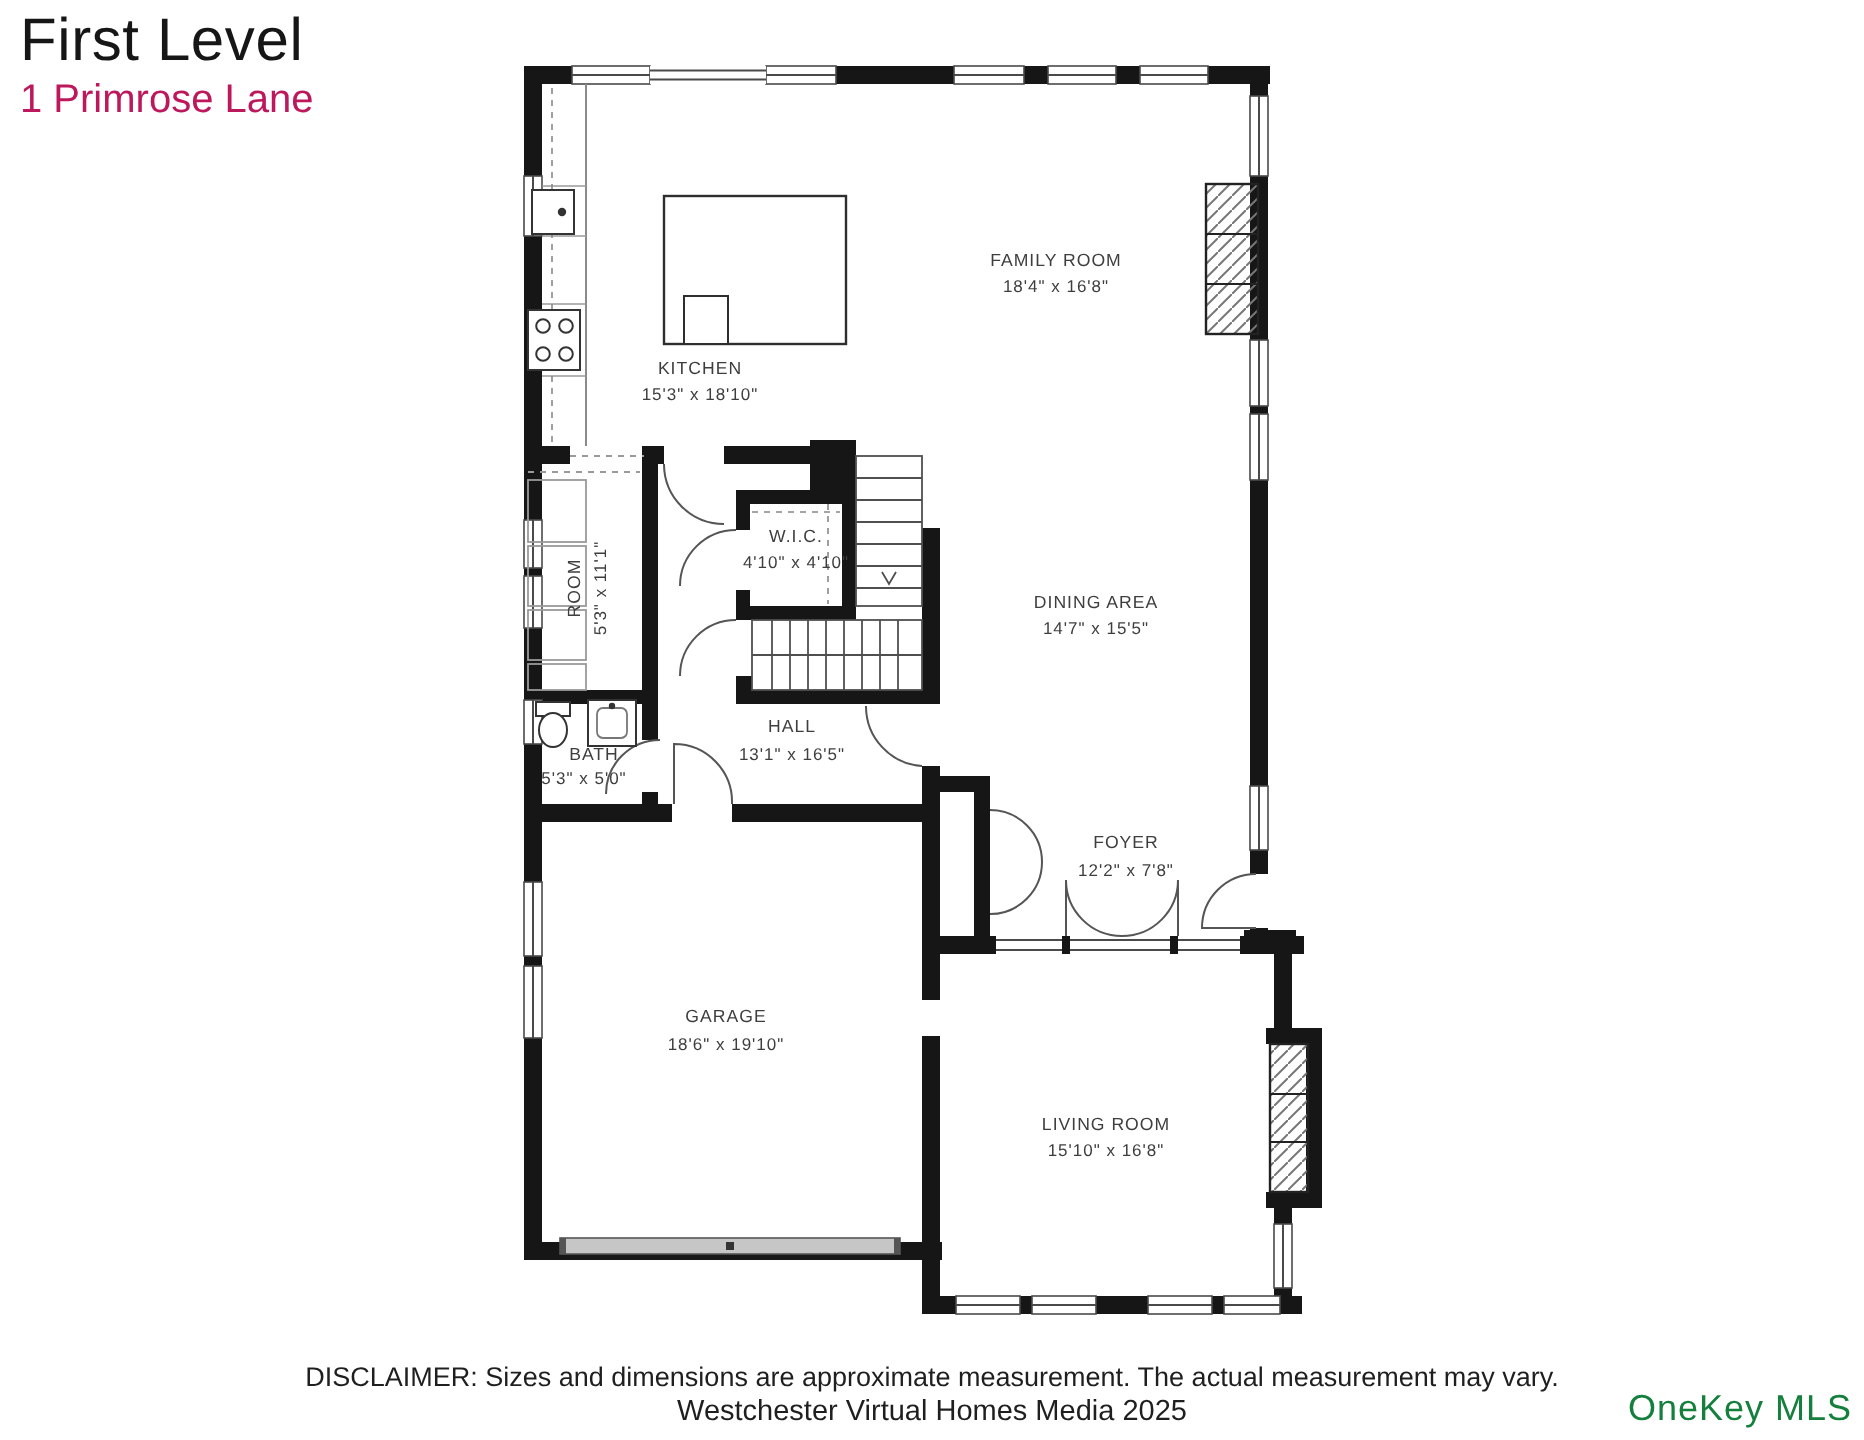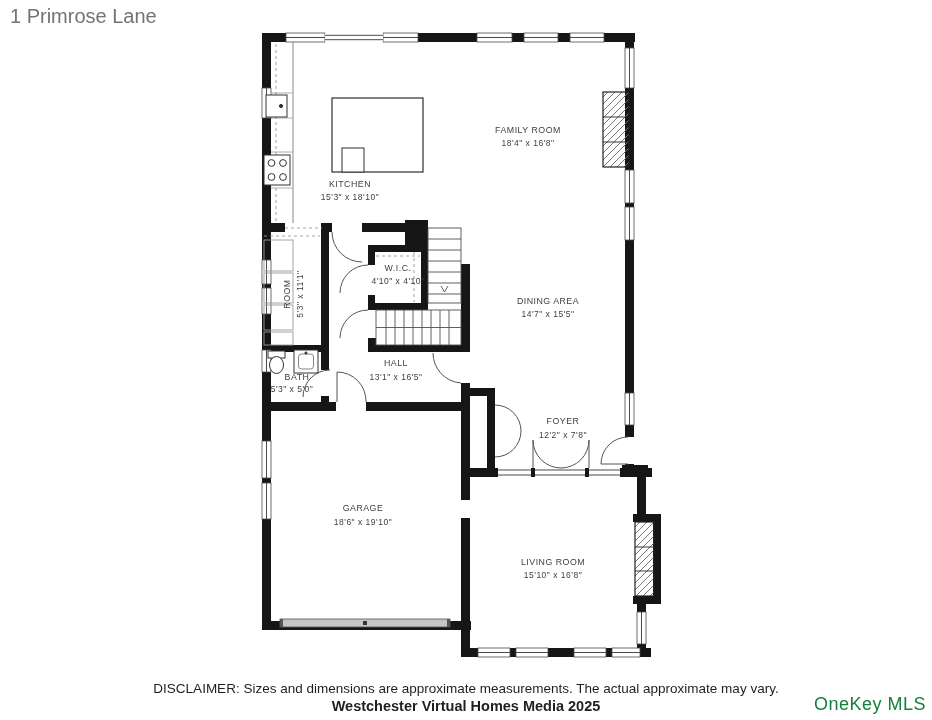--- a/index.html
+++ b/index.html
@@ -1,34 +1,35 @@
 <!DOCTYPE html>
 <html><head>
 <meta charset="utf-8">
 <style>
   html,body{margin:0;padding:0;background:#ffffff;width:932px;height:720px;overflow:hidden;
     font-family:"Liberation Sans",sans-serif;}
   .page{position:relative;width:932px;height:720px;background:#fff;}
   .plan-header{position:absolute;left:10px;top:4px;color:#181818;}
   .plan-title{font-size:30px;font-weight:400;letter-spacing:.3px;color:#161616;}
-  .addr{font-size:20px;line-height:25px;color:#737373;}
+  .addr{font-size:20px;line-height:25px;color:#be185d;}
   .footer-line{position:absolute;left:0;right:0;text-align:center;color:#1f1f1f;}
   .disclaimer{top:681px;font-size:13.5px;}
-  .credit{top:698px;font-size:14.5px;font-weight:bold;}
+  .credit{top:698px;font-size:14.5px;font-weight:normal;}
   .watermark{position:absolute;right:6px;top:694px;font-size:18px;color:#15803d;letter-spacing:.5px;}
   svg text{font-family:"Liberation Sans",sans-serif;fill:#3e3e3e;letter-spacing:.5px;}
   .room-name{font-size:8.8px;}
   .room-dims{font-size:8.5px;}
 </style>
 </head>
 <body>
 
 <div class="page">
 
   <div class="plan-header">
+    <div class="plan-title">First Level</div>
     <div class="addr">1 Primrose Lane</div>
   </div>
 
   <svg width="932" height="720" viewBox="0 0 932 720">
     <defs>
       <pattern id="hatch" patternUnits="userSpaceOnUse" width="7" height="7">
         <path d="M0,7 L7,0" stroke="#777" stroke-width="1" fill="none"></path>
       </pattern>
     </defs>
 
@@ -289,17 +290,17 @@
         <text class="room-name" x="363" y="511">GARAGE</text>
         <text class="room-dims" x="363" y="525">18'6" x 19'10"</text>
       </g>
       <g>
         <text class="room-name" x="553" y="565">LIVING ROOM</text>
         <text class="room-dims" x="553" y="578">15'10" x 16'8"</text>
       </g>
     </g>
   </svg>
 
-  <div class="footer-line disclaimer">DISCLAIMER: Sizes and dimensions are approximate measurements. The actual approximate may vary.</div>
+  <div class="footer-line disclaimer">DISCLAIMER: Sizes and dimensions are approximate measurement. The actual measurement may vary.</div>
   <div class="footer-line credit">Westchester Virtual Homes Media 2025</div>
   <div class="watermark">OneKey MLS</div>
 
 </div>
 
 </body></html>

